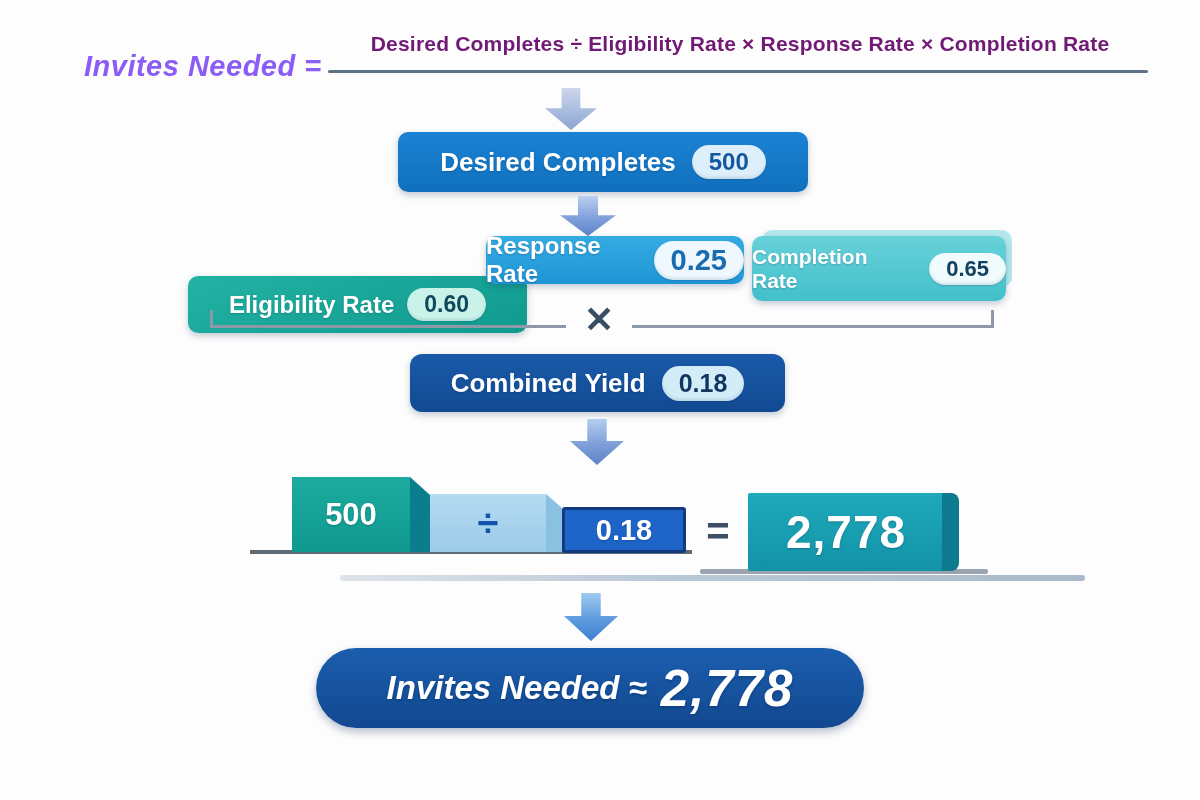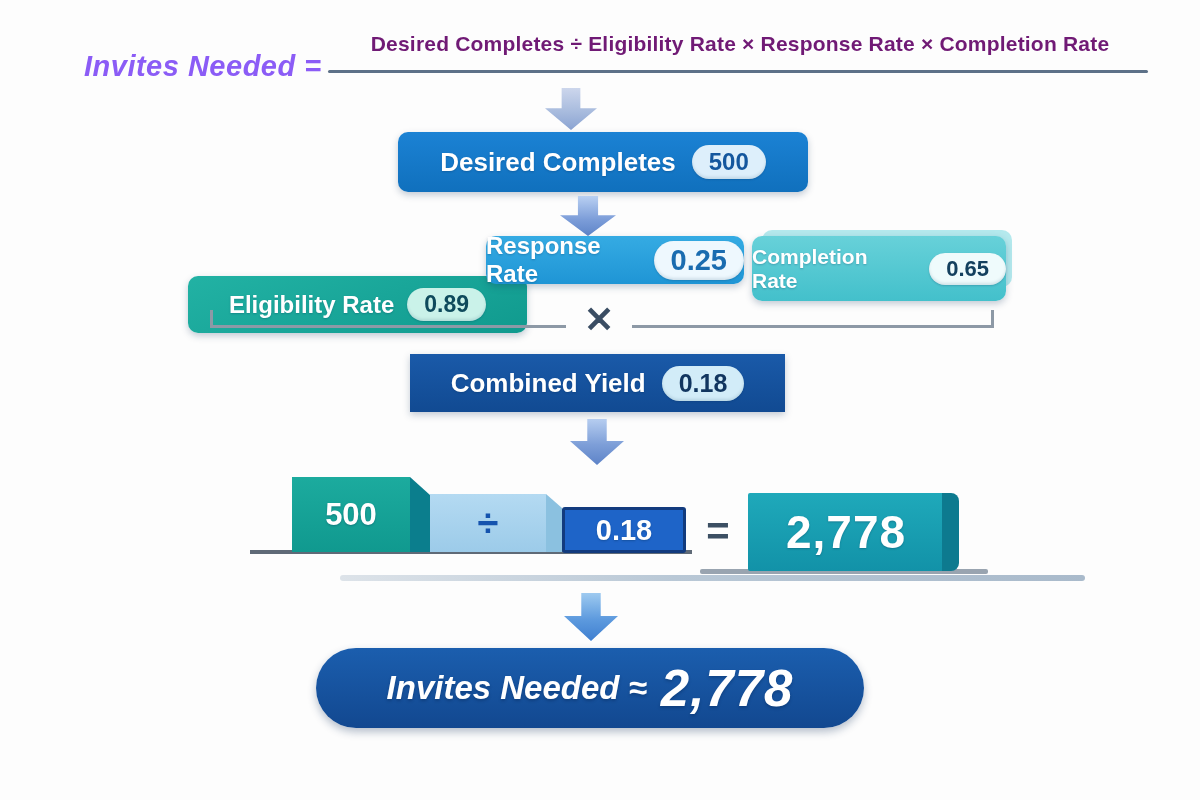--- a/index.html
+++ b/index.html
@@ -64,21 +64,21 @@
   .box-comp .pill{background:#effbfc;color:#14405e;font-size:22px;}
 
   
   .bracket{left:210px;top:310px;width:778px;height:15px;
     border-left:3px solid #8d99a6;border-right:3px solid #8d99a6;
     border-bottom:3px solid #8d99a6;}
   .mult-x{left:566px;top:300px;width:66px;height:42px;background:#fdfdfd;
     text-align:center;font-size:36px;line-height:40px;font-weight:bold;color:#3a4d63;}
 
   .box-combined{left:410px;top:354px;width:375px;height:58px;font-size:26px;
-    border-radius:0;background:linear-gradient(180deg,#1a5aa9 0%,#114a92 100%);}
+    border-radius:12px;background:linear-gradient(180deg,#1a5aa9 0%,#114a92 100%);}
   .box-combined .pill{background:#d2ecf8;color:#11355f;font-size:25px;}
 
   
   .shadow-bar{left:340px;top:575px;width:745px;height:6px;border-radius:3px;
     background:linear-gradient(90deg,#dde3e9 0%,#b9c8d6 45%,#a9bacb 100%);}
   .ground-left{left:250px;top:550px;width:442px;height:4px;background:#5f6a77;}
   .ground-right{left:700px;top:569px;width:288px;height:5px;background:#99a4b0;border-radius:2px;}
 
   .blk{display:flex;align-items:center;justify-content:center;color:#fff;font-weight:bold;
     text-shadow:0 1px 2px rgba(0,40,70,.3);}
@@ -121,21 +121,21 @@
   <div class="abs vbox box-desired">
     <span>Desired Completes</span>
     <span class="pill">500</span>
   </div>
 
   <div class="abs arrow arrow2"></div>
 
   <div class="abs rate-back"></div>
   <div class="abs vbox box-elig">
     <span>Eligibility Rate</span>
-    <span class="pill">0.89</span>
+    <span class="pill">0.60</span>
   </div>
   <div class="abs vbox box-resp">
     <span>Response Rate</span>
     <span class="pill">0.25</span>
   </div>
   <div class="abs vbox box-comp">
     <span>Completion Rate</span>
     <span class="pill">0.65</span>
   </div>
 

